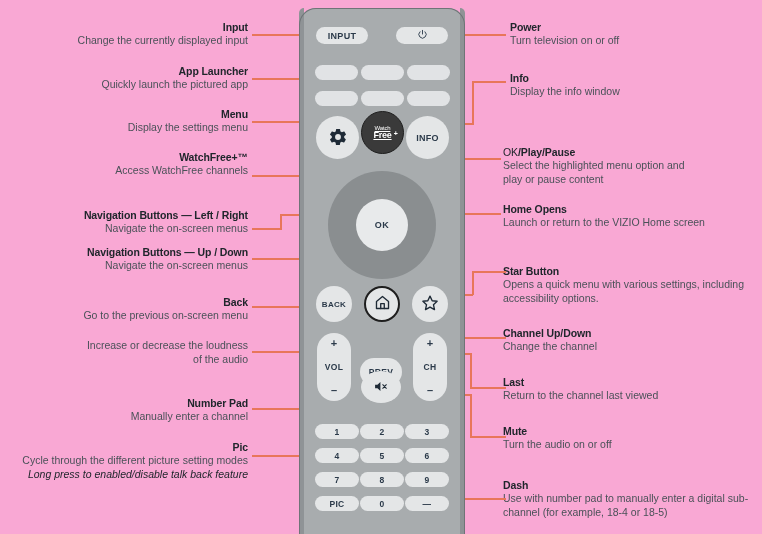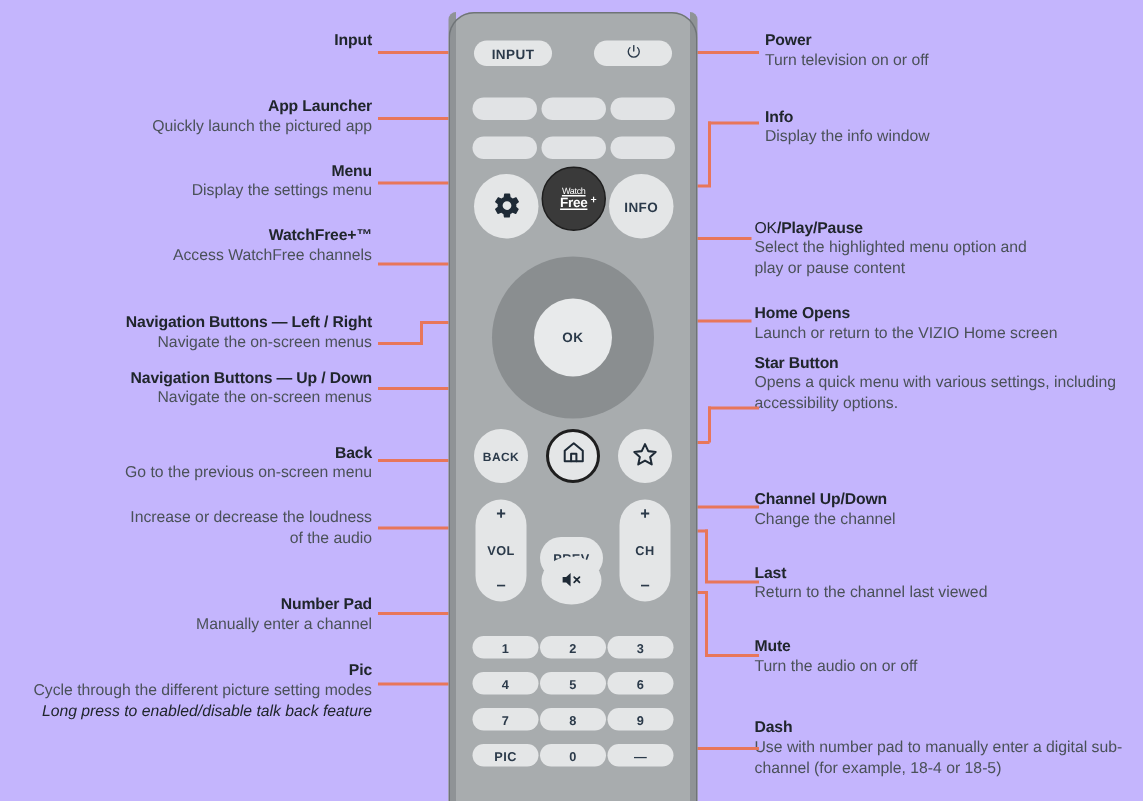--- a/index.html
+++ b/index.html
@@ -10,21 +10,21 @@
   }
   body {
     font-family: "Liberation Sans", sans-serif;
     -webkit-font-smoothing: antialiased;
   }
   #stage {
     position: relative;
     width: 762px;
     height: 534px;
     overflow: hidden;
-    background: #c4b5fd;
+    background: #f9a8d4;
   }
 
   
   .callout {
     position: absolute;
     font-size: 10.5px;
     line-height: 13.5px;
     color: #4a5158;
   }
   .callout.left  { text-align: right; }
@@ -236,20 +236,21 @@
     box-sizing: border-box;
   }
 </style>
 </head>
 <body>
 
 <div id="stage">
 
   <div class="callout left" style="left:30px; top:20px; width:218px;">
     <span class="title">Input</span>
+    <span class="desc">Change the currently displayed input</span>
   </div>
 
   <div class="callout left" style="left:30px; top:64px; width:218px;">
     <span class="title">App Launcher</span>
     <span class="desc">Quickly launch the pictured app</span>
   </div>
 
   <div class="callout left" style="left:30px; top:107px; width:218px;">
     <span class="title">Menu</span>
     <span class="desc">Display the settings menu</span>
@@ -305,21 +306,21 @@
     <span class="title"><span class="light">OK</span><span>/Play/Pause</span></span>
     <span class="desc">Select the highlighted menu option and</span>
     <span class="desc">play or pause content</span>
   </div>
 
   <div class="callout right" style="left:503px; top:202px; width:255px;">
     <span class="title">Home Opens</span>
     <span class="desc">Launch or return to the VIZIO Home screen</span>
   </div>
 
-  <div class="callout right" style="left:503px; top:235px; width:258px;">
+  <div class="callout right" style="left:503px; top:264px; width:258px;">
     <span class="title">Star Button</span>
     <span class="desc">Opens a quick menu with various settings, including</span>
     <span class="desc">accessibility options.</span>
   </div>
 
   <div class="callout right" style="left:503px; top:326px; width:255px;">
     <span class="title">Channel Up/Down</span>
     <span class="desc">Change the channel</span>
   </div>
 

